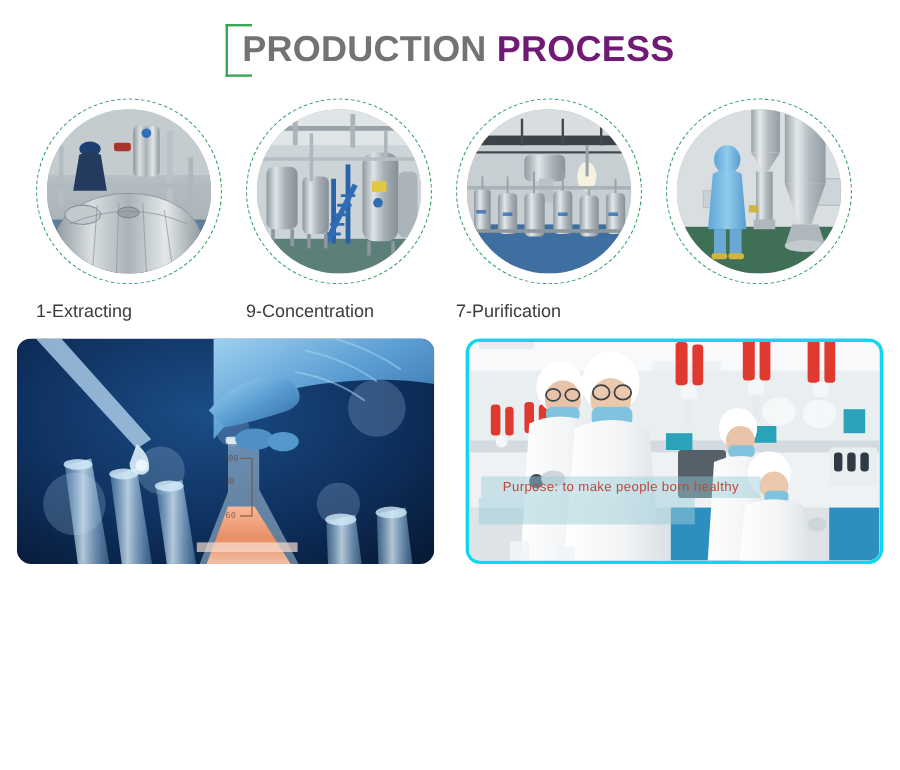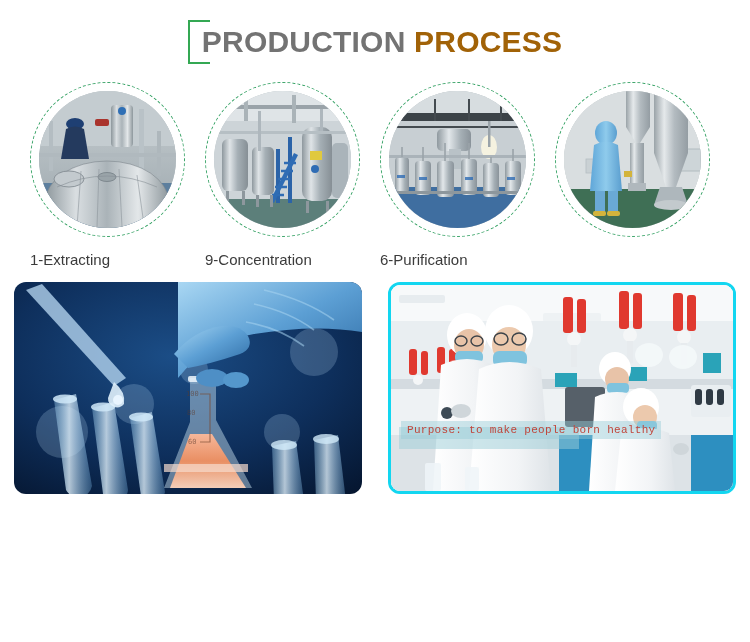--- a/index.html
+++ b/index.html
@@ -33,21 +33,21 @@
   }
   .heading-text {
     position: relative;
     font-size: 30px;
     font-weight: bold;
     letter-spacing: 0.2px;
     white-space: nowrap;
     line-height: 1;
   }
   .hl-green { color: #737373; }
-  .hl-dark  { color: #a16207; }
+  .hl-dark  { color: #701a75; }
 
   #heading-production { margin-top: 14px; }
   #heading-laboratory { margin-top: 26px; }
 
   
   .process-row {
     display: flex;
     justify-content: space-between;
     padding: 0 30px;
     margin-top: 12px;
@@ -87,36 +87,36 @@
 
   
   .lab-row {
     display: flex;
     justify-content: space-between;
     padding: 0 14px;
     margin-top: 14px;
   }
   .lab-card {
     position: relative;
-    width: 348px; height: 212px;
+    width: 348px; height: 188px;
     border-radius: 12px;
     overflow: hidden;
   }
   .lab-card.bordered {
     border: 3px solid #12d6f0;
   }
   .lab-card svg { display: block; width: 100%; height: 100%; }
   .lab-caption {
     position: absolute;
     left: 10px;
     bottom: 52px;
-    padding: 3px 6px;
+    padding: 3px 18px;
     background: rgba(150, 205, 215, 0.45);
     color: #c0463b;
-    font-family: Liberation Mono, monospace;
+    font-family: Liberation Sans, sans-serif;
     font-size: 11px;
     letter-spacing: 0.3px;
     white-space: nowrap;
   }
 </style>
 </head>
 <body>
 
 <div class="page">
 
@@ -285,21 +285,21 @@
             <g fill="#2f6cb4" opacity="0.8">
               <rect x="8" y="84" width="8" height="3"></rect>
                 <rect x="30" y="86" width="8" height="3"></rect>
               <rect x="76" y="86" width="8" height="3"></rect>
                 <rect x="118" y="86" width="8" height="3"></rect>
             </g>
             <rect x="0" y="100" width="137" height="3" fill="#8d979d"></rect>
           </svg>
         </div>
       </div>
-      <div class="process-label">6-Purification</div>
+      <div class="process-label">7-Purification</div>
     </div>
 
     <div class="process-item">
       <div class="circle-wrap">
         <div class="dashed-ring"></div>
         <div class="circle-photo">
           <svg viewBox="0 0 137 137" preserveAspectRatio="xMidYMid slice" aria-hidden="true">
             <defs>
               <linearGradient id="g4m" x1="0" y1="0" x2="1" y2="0">
                 <stop offset="0" stop-color="#9aa3a8"></stop>

